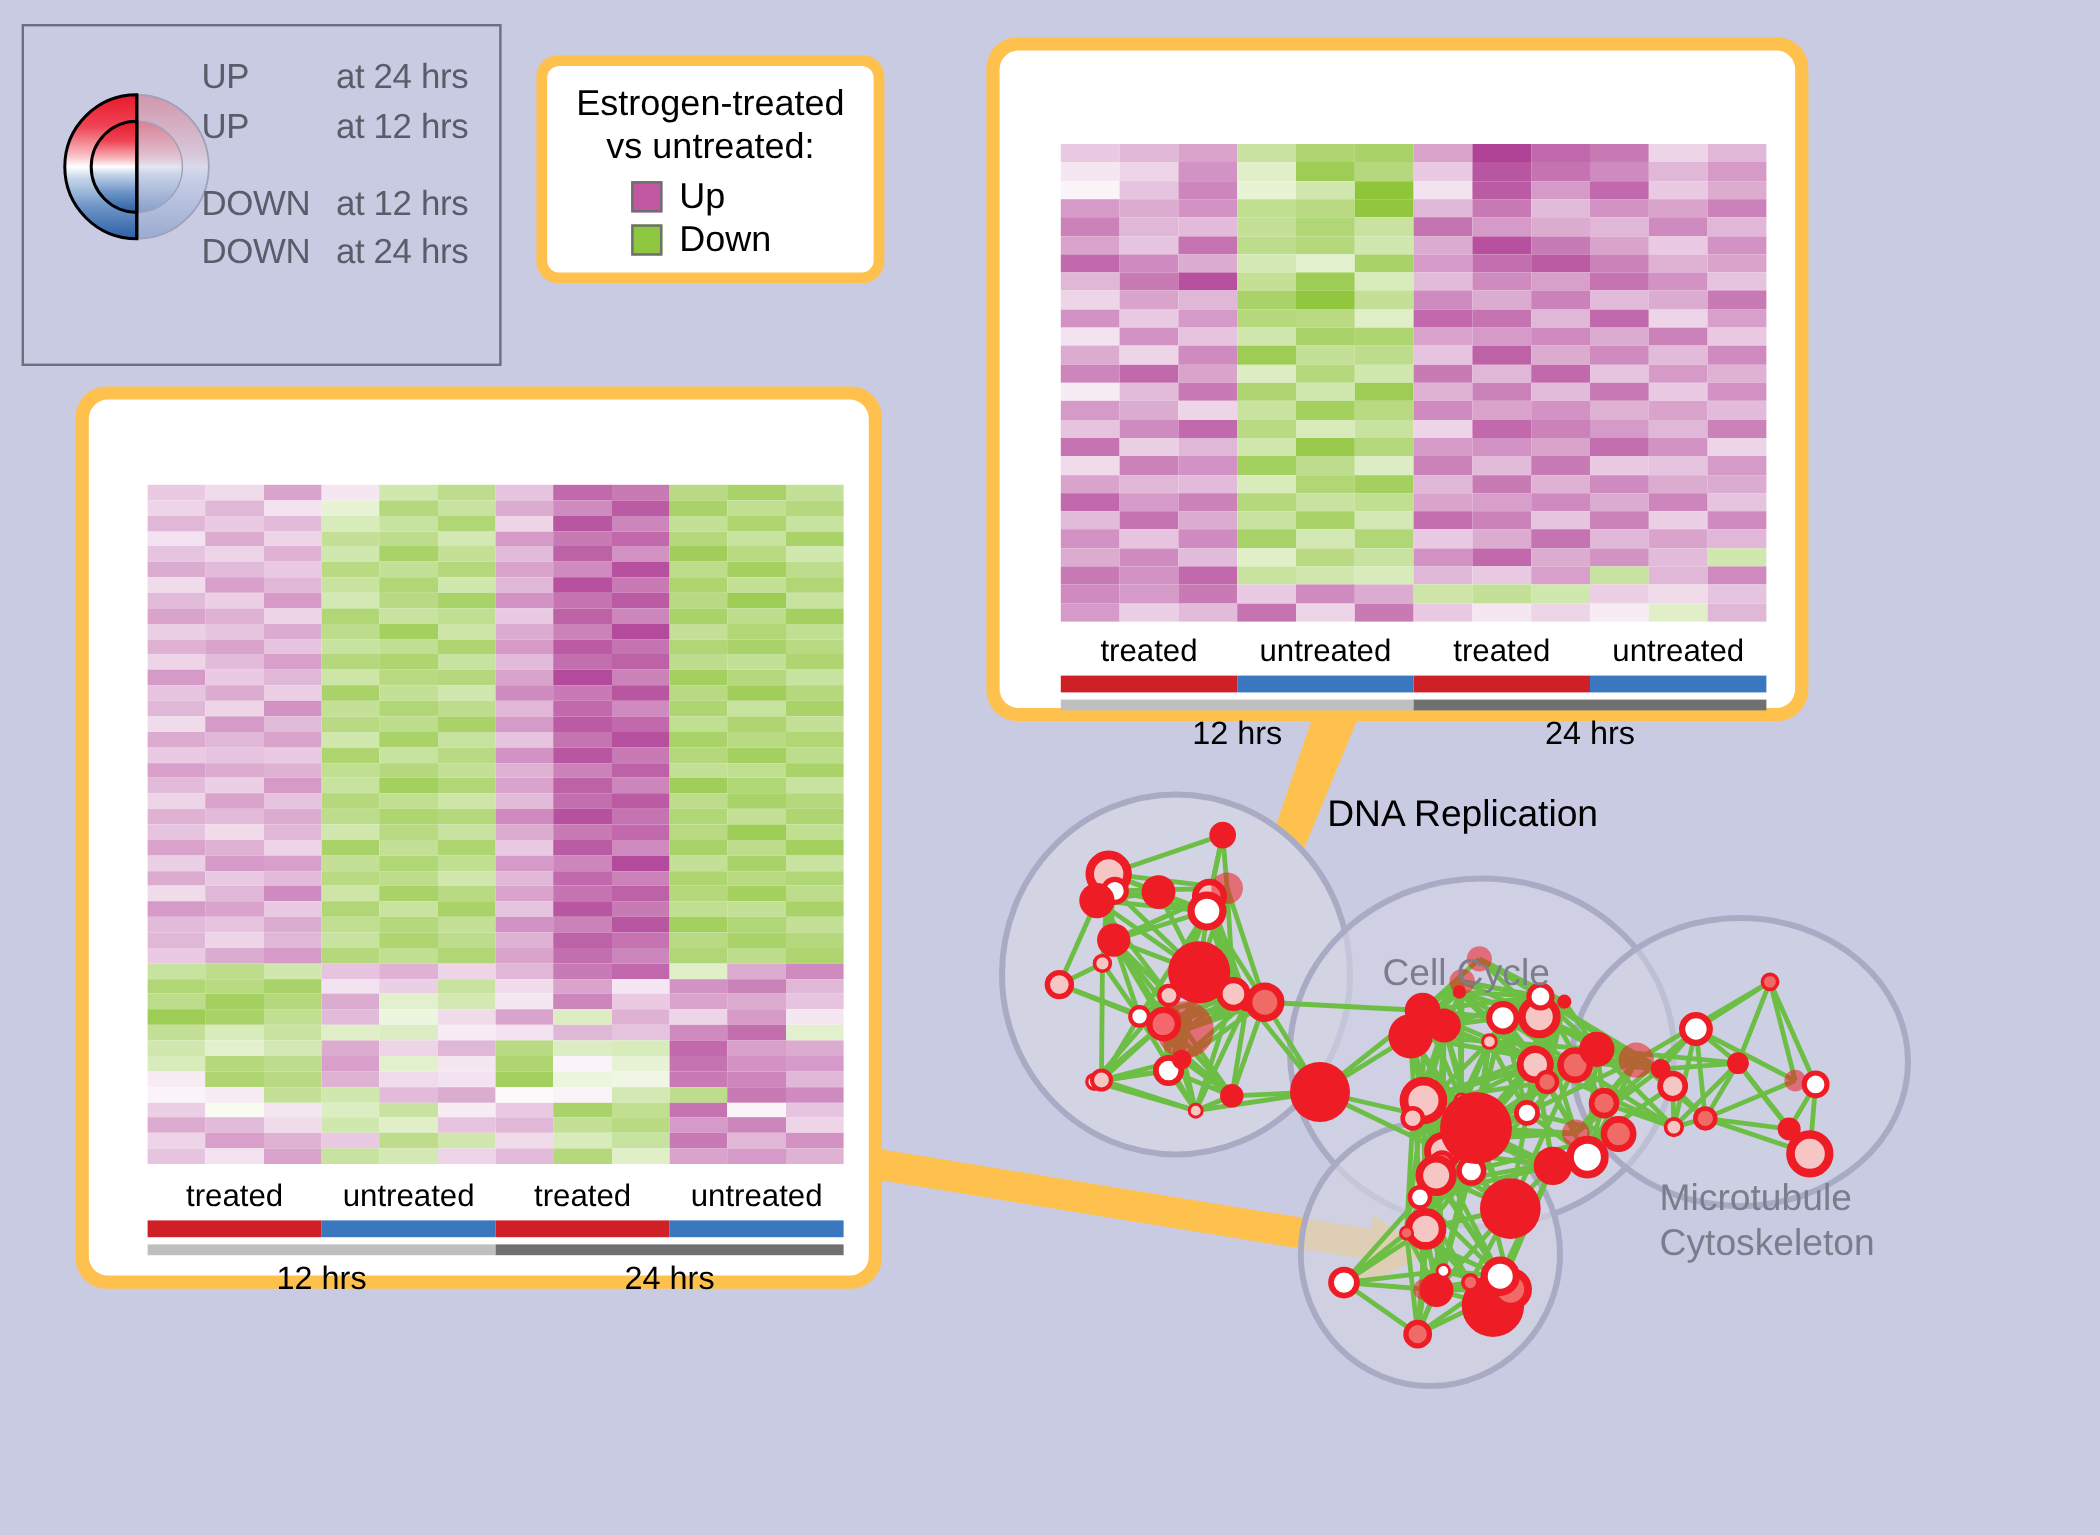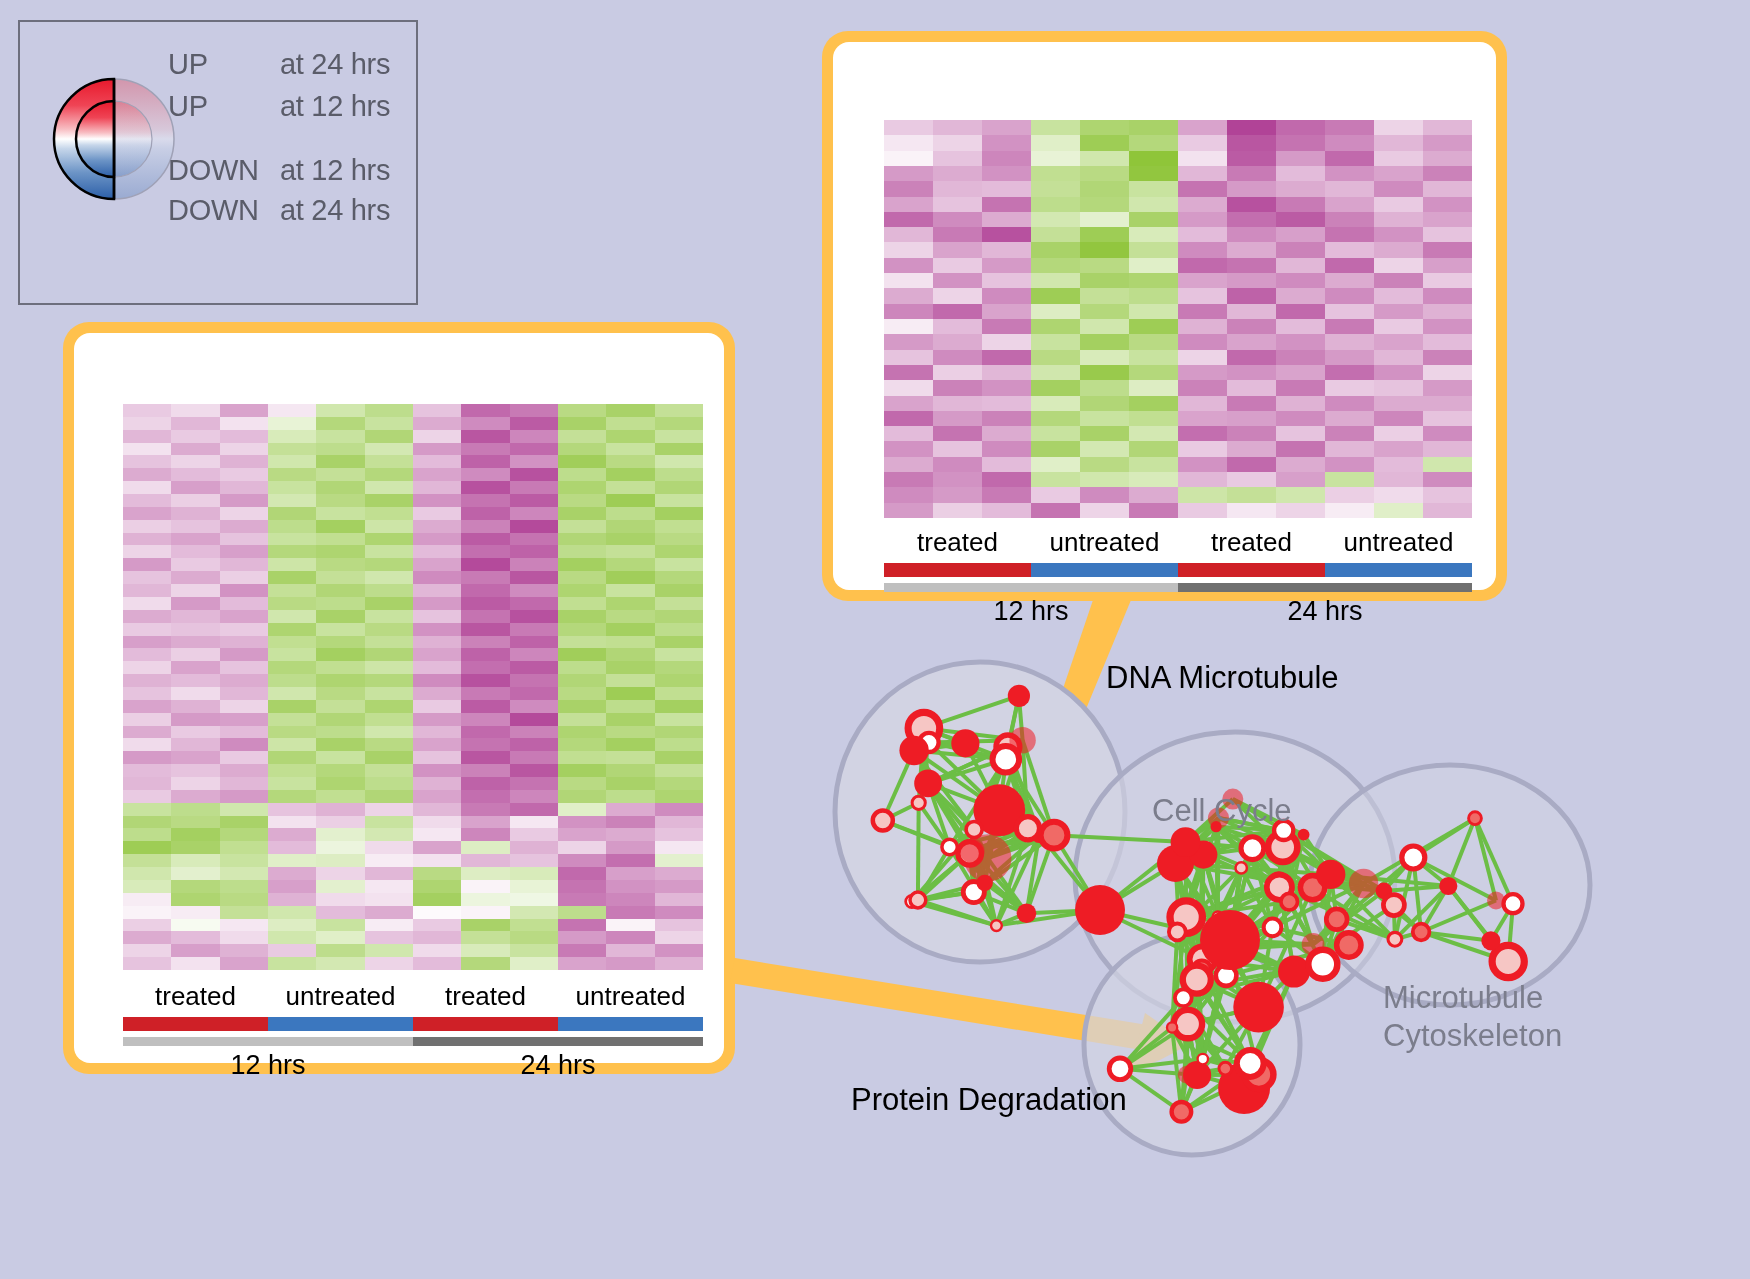--- a/index.html
+++ b/index.html
@@ -123,20 +123,36 @@
         <div class="cb-row" style="top:152px;left:-12px;">
           <span class="k">DOWN</span>
           <span>at 24 hrs</span>
         </div>
       </div>
     </div>
     <div class="cb-note">
     </div>
   </div>
 
+  <div id="updown-legend">
+    <div class="inner">
+      <div class="ul-title">Estrogen-treated</div>
+      <div class="ul-title">vs untreated:</div>
+      <div class="ul-items">
+        <div class="ul-item">
+          <span class="ul-sw" id="sw-up" style="background: rgb(194, 87, 162);"></span>
+          <span class="ul-lb">Up</span>
+        </div>
+        <div class="ul-item">
+          <span class="ul-sw" id="sw-down" style="background: rgb(141, 198, 63);"></span>
+          <span class="ul-lb">Down</span>
+        </div>
+      </div>
+    </div>
+  </div>
 
   <div class="panel" id="panel-replication">
     <div class="card">
       <div class="hm" id="hm-replication" style="left: 51px; top: 78px; width: 588px; height: 398px; grid-template-columns: repeat(12, 1fr); grid-template-rows: repeat(26, 1fr);">
           <i style="background:rgb(233,202,226)"></i>
           <i style="background:rgb(225,183,215)"></i>
           <i style="background:rgb(217,163,204)"></i>
           <i style="background:rgb(200,227,159)"></i>
           <i style="background:rgb(174,213,112)"></i>
           <i style="background:rgb(169,210,104)"></i>
@@ -1525,20 +1541,19 @@
           <circle cx="396.8" cy="379.6" r="14.0" fill="#f6c6c4" stroke="#ee1c25" stroke-width="6.3"></circle>
           <circle cx="383.3" cy="397.8" r="8.4" fill="#ffffff" stroke="#ee1c25" stroke-width="3.8"></circle>
           <circle cx="425.3" cy="468.6" r="6.3" fill="#f06a66" stroke="#ee1c25" stroke-width="2.9"></circle>
           <circle cx="381.4" cy="511.8" r="9.8" fill="#f06a66" stroke="#ee1c25" stroke-width="4.4"></circle>
           <circle cx="402.8" cy="459.1" r="5.2" fill="#ffffff" stroke="#ee1c25" stroke-width="2.3"></circle>
           <circle cx="300.0" cy="310.0" r="25.0" fill="#ee1c25" fill-opacity="1"></circle>
           <circle cx="430.0" cy="340.0" r="30.0" fill="#ee1c25" fill-opacity="1"></circle>
         </g>
     </svg>
 
-    <div class="net-label" style="left:306px;top:59px;">DNA Microtubule</div>
+    <div class="net-label" style="left:306px;top:59px;">DNA Replication</div>
     <div class="net-label grey" style="left:352px;top:192px;">Cell Cycle</div>
     <div class="net-label grey" style="left:583px;top:379px;">Microtubule</div>
     <div class="net-label grey" style="left:583px;top:417px;">Cytoskeleton</div>
-    <div class="net-label" style="left:51px;top:481px;">Protein Degradation</div>
   </div>
 
 </div>
 
 </body></html>

